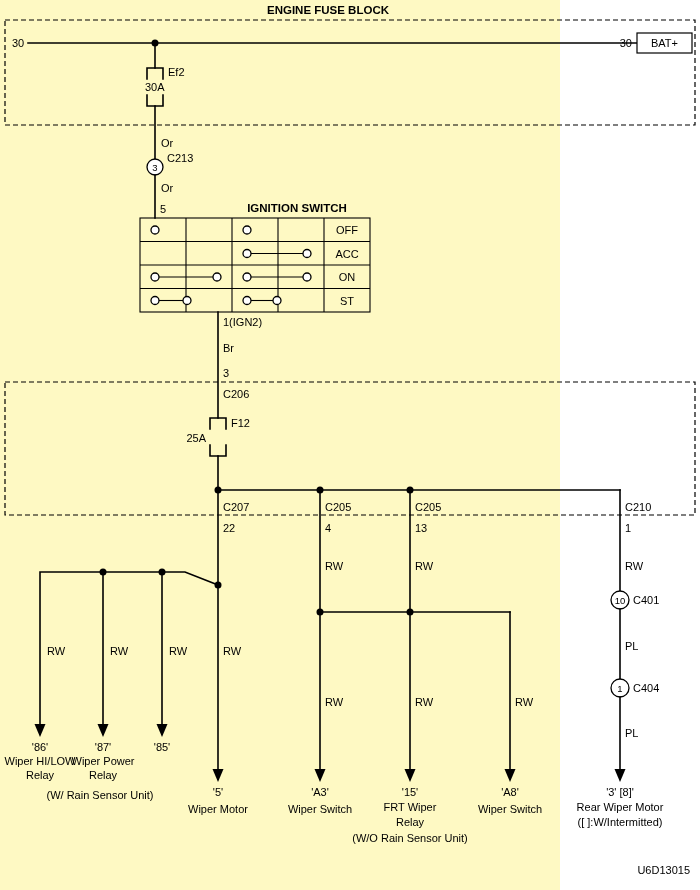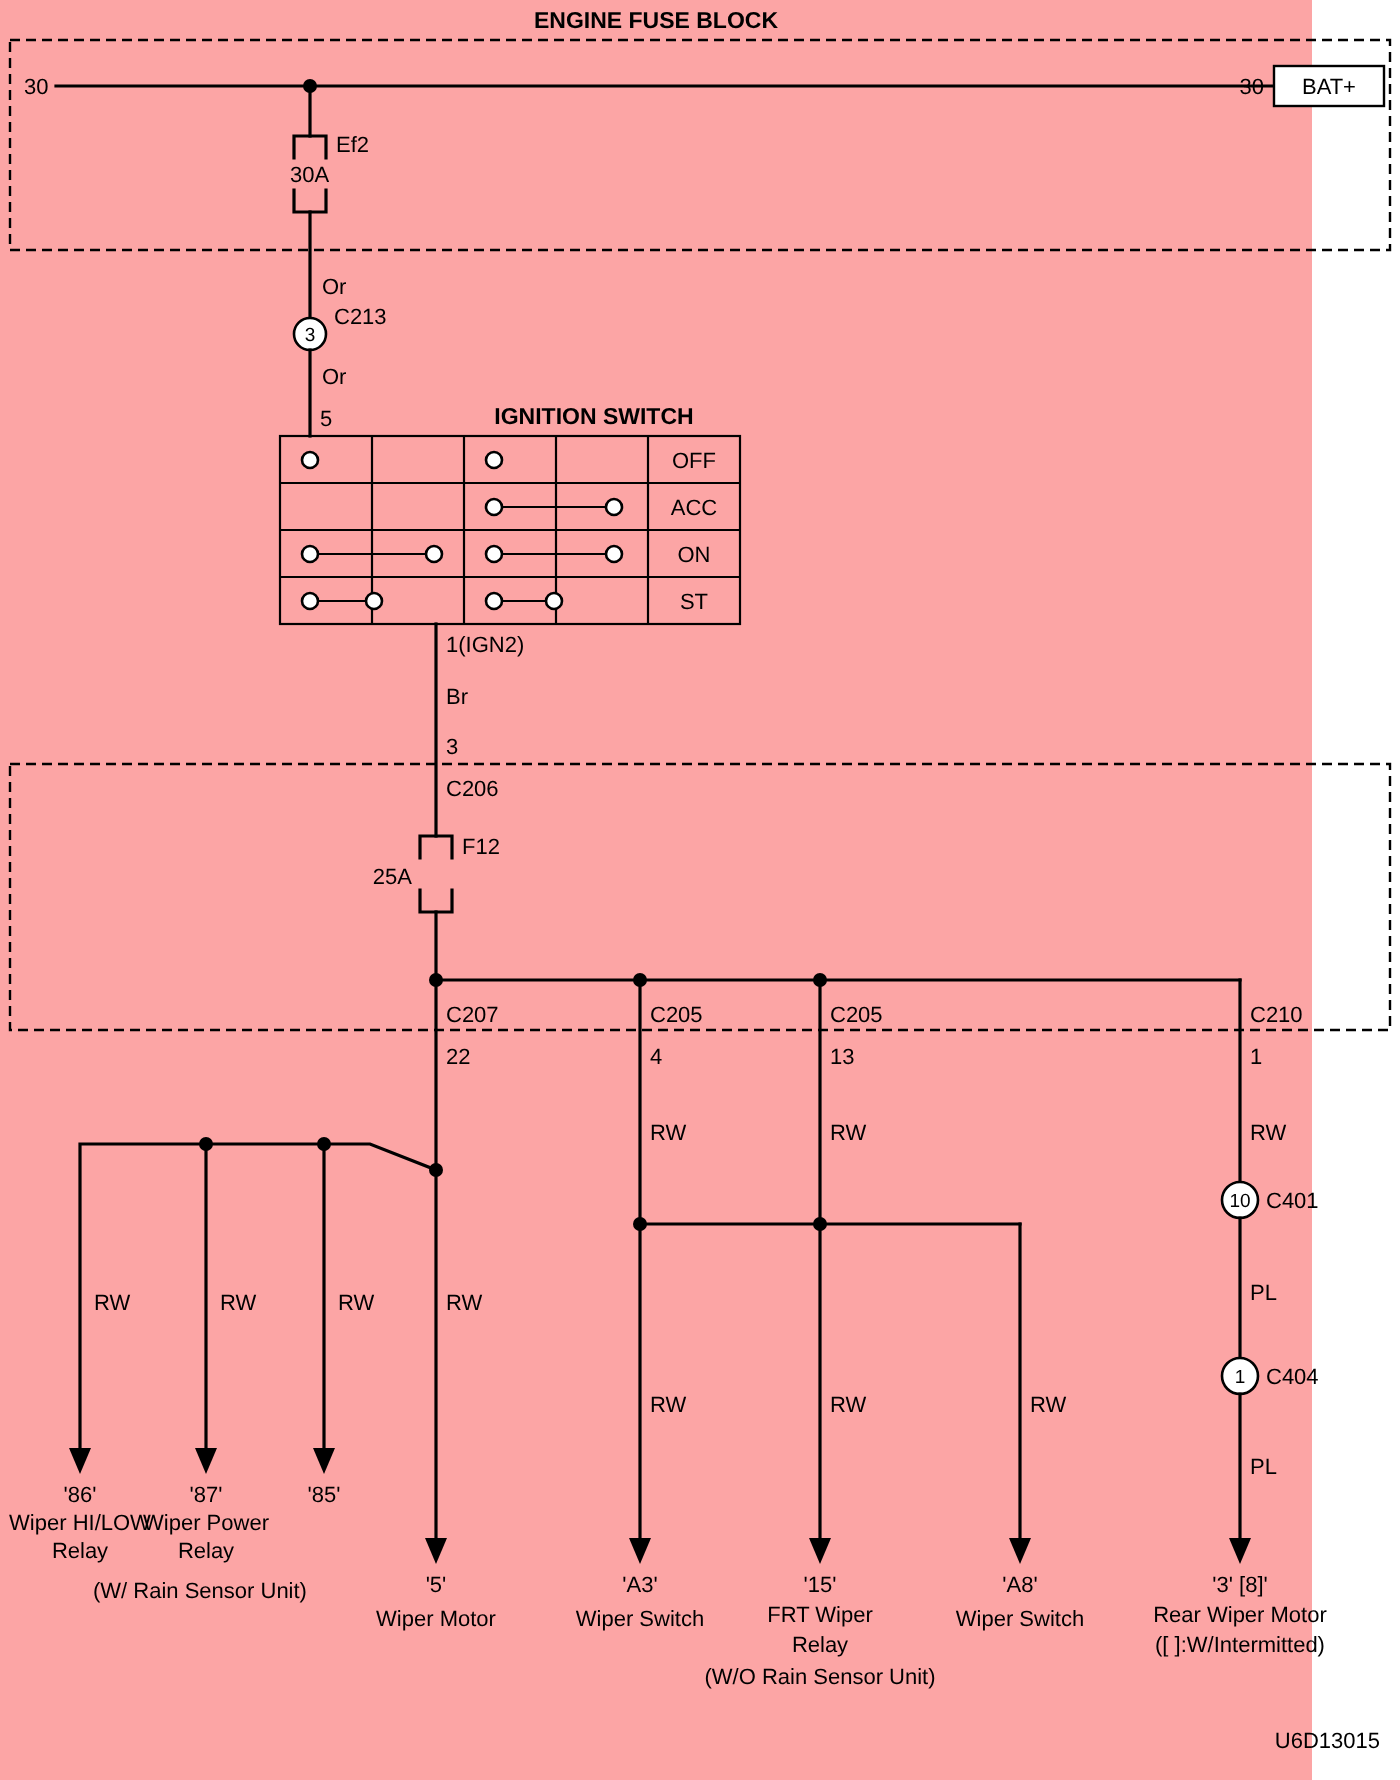--- a/index.html
+++ b/index.html
@@ -1,16 +1,16 @@
 <!DOCTYPE html>
 <html><head>
 <meta charset="utf-8">
 <style>
   html,body{margin:0;padding:0;background:#fff;}
-  .stage{width:656px;height:890px;background:#fca5a5;position:relative;}
+  .stage{width:560px;height:890px;background:#fef9c3;position:relative;}
   svg text{font-family:"Liberation Sans", sans-serif;font-size:11px;fill:#000;}
   svg text.b{font-weight:bold;font-size:11.5px;}
   svg text.sm{font-size:9.5px;}
   .w{stroke:#000;stroke-width:1.6;fill:none;stroke-linecap:square;}
   .g{stroke:#000;stroke-width:1.1;fill:none;}
   .dash{stroke:#000;stroke-width:1.2;fill:none;stroke-dasharray:5 3;}
   .dot{fill:#000;stroke:none;}
   .cbox{fill:#fff;stroke:#000;stroke-width:1.2;}
   .cc{fill:#fff;stroke:#000;stroke-width:1.3;}
   .ah{fill:#000;stroke:none;}

